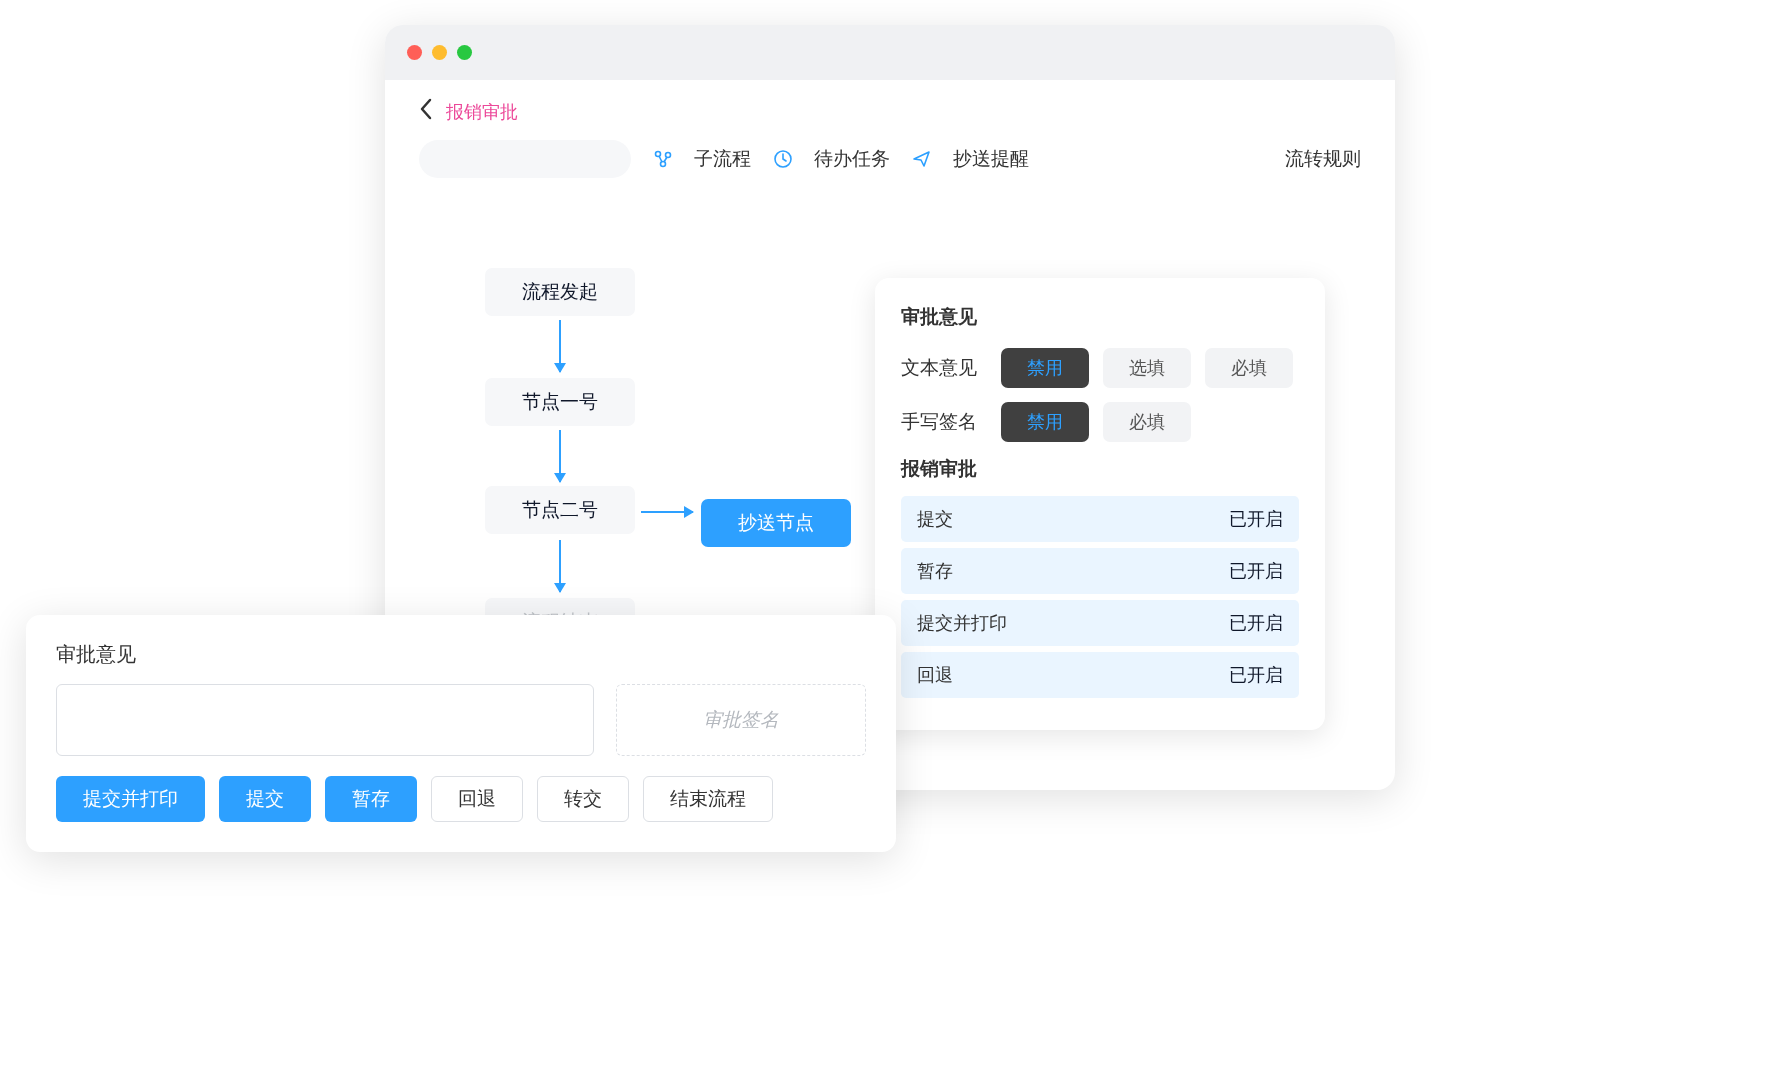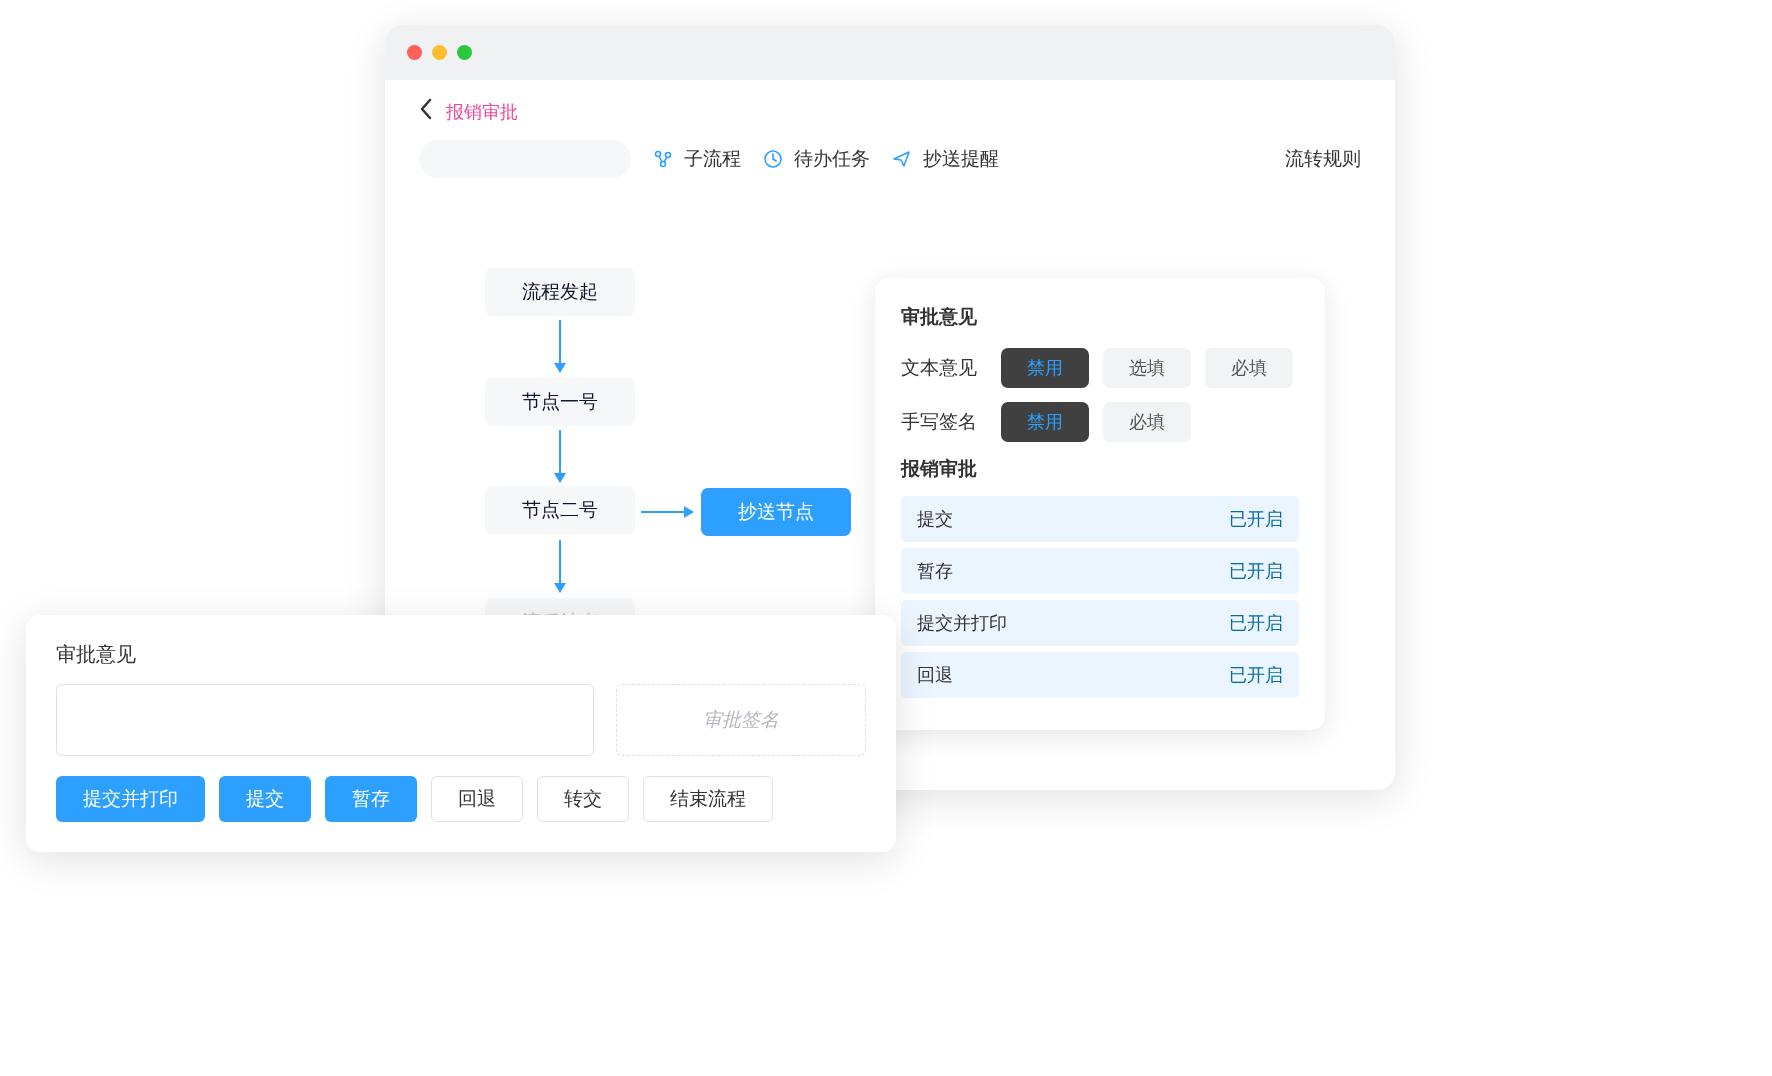--- a/index.html
+++ b/index.html
@@ -58,21 +58,21 @@
     }
     .pill {
       width: 212px;
       height: 38px;
       background: #f6f7f9;
       border-radius: 19px;
     }
     .tb-item {
       display: flex;
       align-items: center;
-      gap: 11px;
+      gap: 21px;
       color: #333;
       font-size: 19px;
       cursor: pointer;
     }
     .tb-icon { color: #2da0ff; display: inline-flex; }
     .tb-right {
       margin-left: auto;
       color: #333;
       font-size: 19px;
     }
@@ -188,21 +188,21 @@
       height: 46px;
       background: #eaf5ff;
       border-radius: 5px;
       margin-bottom: 6px;
       display: flex;
       align-items: center;
       justify-content: space-between;
       padding: 0 16px;
       font-size: 18px;
     }
-    .perm-status { color: #0369a1; }
+    .perm-status { color: #0f172a; }
     .bottom-card {
       position: absolute;
       left: 26px;
       top: 615px;
       width: 870px;
       background: #fff;
       border-radius: 14px;
       box-shadow: 0 8px 40px rgba(0,0,0,0.12);
       padding: 26px 30px 30px 30px;
     }
@@ -303,21 +303,21 @@
     <div class="tb-right">流转规则</div>
   </div>
 
   <div class="canvas">
     <div class="flow-node" style="top:90px">流程发起</div>
     <div class="flow-arrow-v" style="top:142px;height:52px"></div>
     <div class="flow-node" style="top:200px">节点一号</div>
     <div class="flow-arrow-v" style="top:252px;height:52px"></div>
     <div class="flow-node" style="top:308px">节点二号</div>
     <div class="flow-arrow-h" style="top:333px;left:256px;width:52px"></div>
-    <div class="cc-node" style="top:310px;left:316px">抄送节点</div>
+    <div class="cc-node" style="top:321px;left:316px">抄送节点</div>
     <div class="flow-arrow-v" style="top:362px;height:52px"></div>
     <div class="flow-node end" style="top:420px">流程结束</div>
 
     <div class="panel">
       <div class="panel-title">审批意见</div>
 
       <div class="opt-row">
         <span class="opt-label">文本意见</span>
         <div class="opt-btn active">禁用</div>
         <div class="opt-btn">选填</div>

